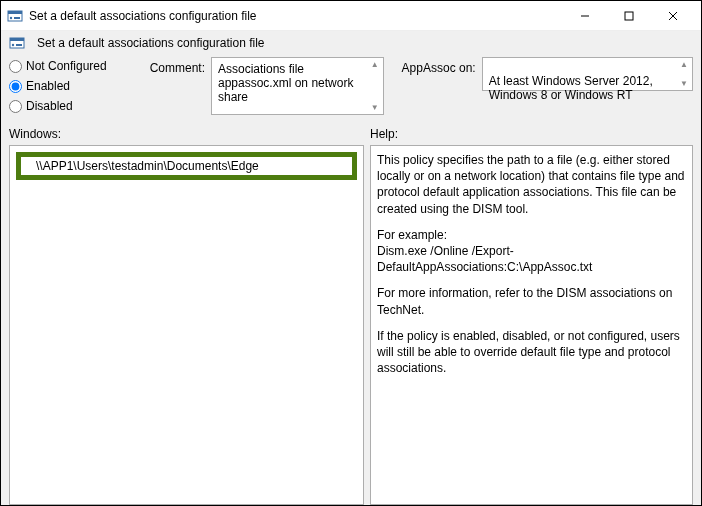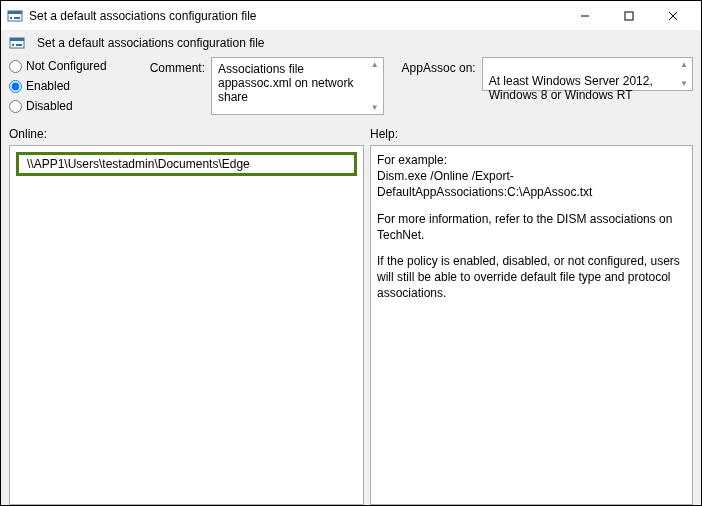--- a/index.html
+++ b/index.html
@@ -24,21 +24,21 @@
   .textarea { flex:1; background:#fff; border:1px solid #adadad; padding:4px 6px; height:58px; overflow:hidden; position:relative;}
   .supported-box { flex:1; background:#fff; border:1px solid #adadad; padding:16px 6px; height:28px; position:relative;}
   .spin-arrows { position:absolute; right:2px; top:2px; bottom:2px; width:12px; display:flex; flex-direction:column; justify-content:space-between; color:#888; font-size:8px; text-align:center;}
   .split { display:flex; gap:6px; margin-top:8px; flex:1; min-height:0;}
   .split-col { display:flex; flex-direction:column; min-height:0;}
   .split-col.left { width: 355px;}
   .split-col.right { flex:1;}
   .section-label { margin-bottom:4px;}
   .panel { flex:1; background:#fff; border:1px solid #adadad; padding:6px; overflow:auto; position:relative;}
   .opt-label { margin-bottom:6px;}
-  .opt-input { width:100%; border:3px solid #4d7c0f; padding:2px 8px; font:inherit;}
+  .opt-input { width:100%; border:5px solid #4d7c0f; padding:2px 15px; font:inherit;}
   .help-text p { margin:0 0 10px 0; line-height:1.35;}
   .panel::-webkit-scrollbar { width:16px;}
 </style>
 </head>
 <body>
 
 <div class="window">
 
   <div class="titlebar">
     <span class="title-icon">
@@ -118,28 +118,29 @@
                 <span>▲</span>
                 <span>▼</span>
               </div>
           </div>
         </div>
       </div>
     </div>
 
     <div class="split">
       <div class="split-col left">
-        <div class="section-label">Online:</div>
+        <div class="section-label">Windows:</div>
         <div class="panel">
           <input class="opt-input" type="text" value="\\APP1\Users\testadmin\Documents\Edge" style="">
         </div>
       </div>
       <div class="split-col right">
         <div class="section-label">Help:</div>
         <div class="panel help-text">
+          <p>This policy specifies the path to a file (e.g. either stored locally or on a network location) that contains file type and protocol default application associations. This file can be created using the DISM tool.</p>
           <p><span>For example:</span><br><span>Dism.exe /Online /Export-DefaultAppAssociations:C:\AppAssoc.txt</span></p>
           <p>For more information, refer to the DISM associations on TechNet.</p>
           <p>If the policy is enabled, disabled, or not configured, users will still be able to override default file type and protocol associations.</p>
         </div>
       </div>
     </div>
 
   </div>
 </div>
 

